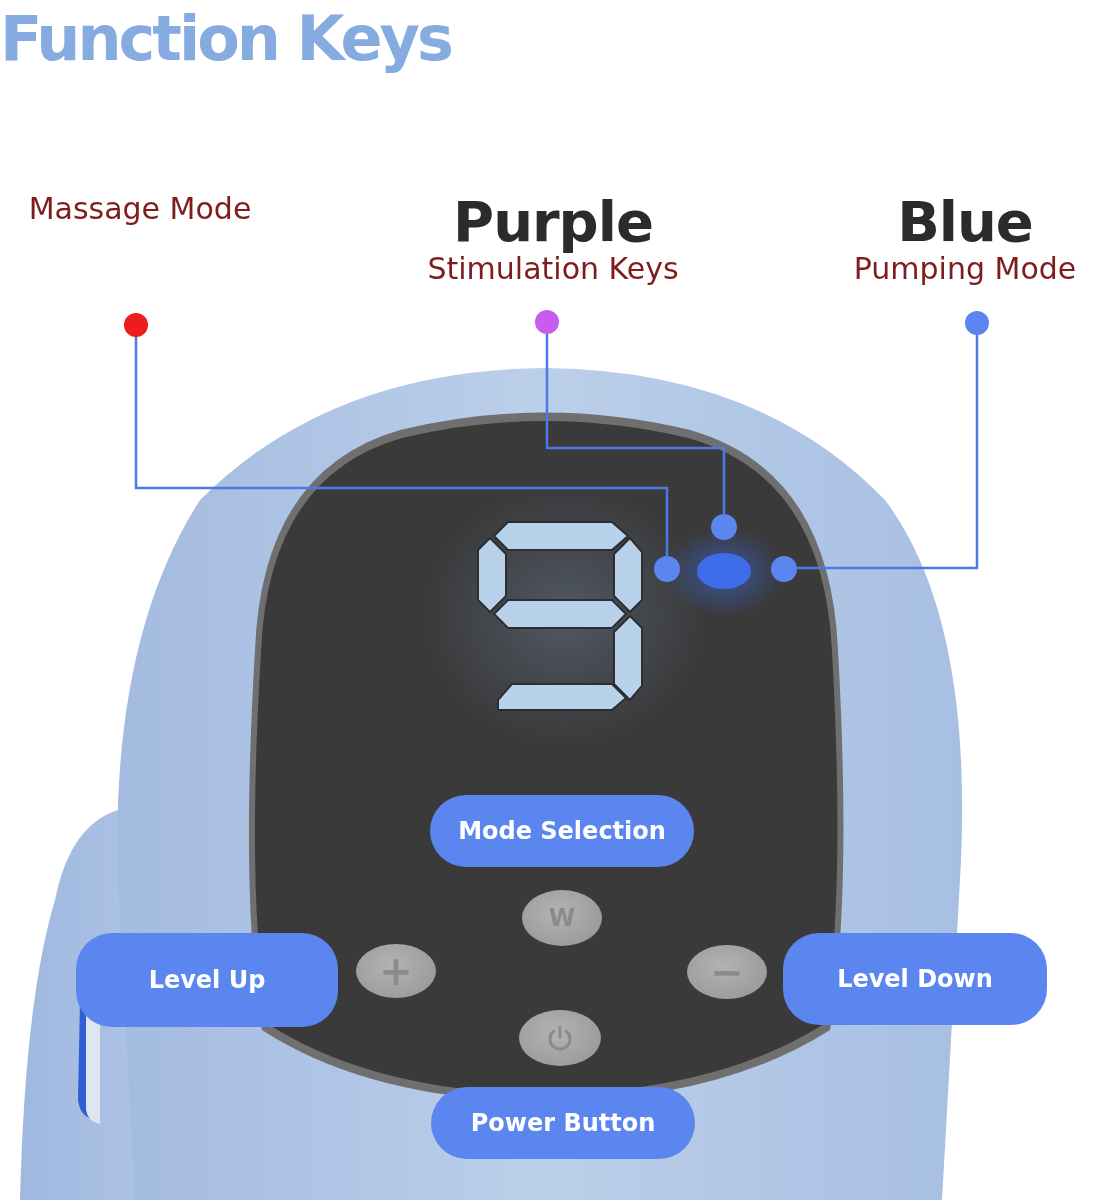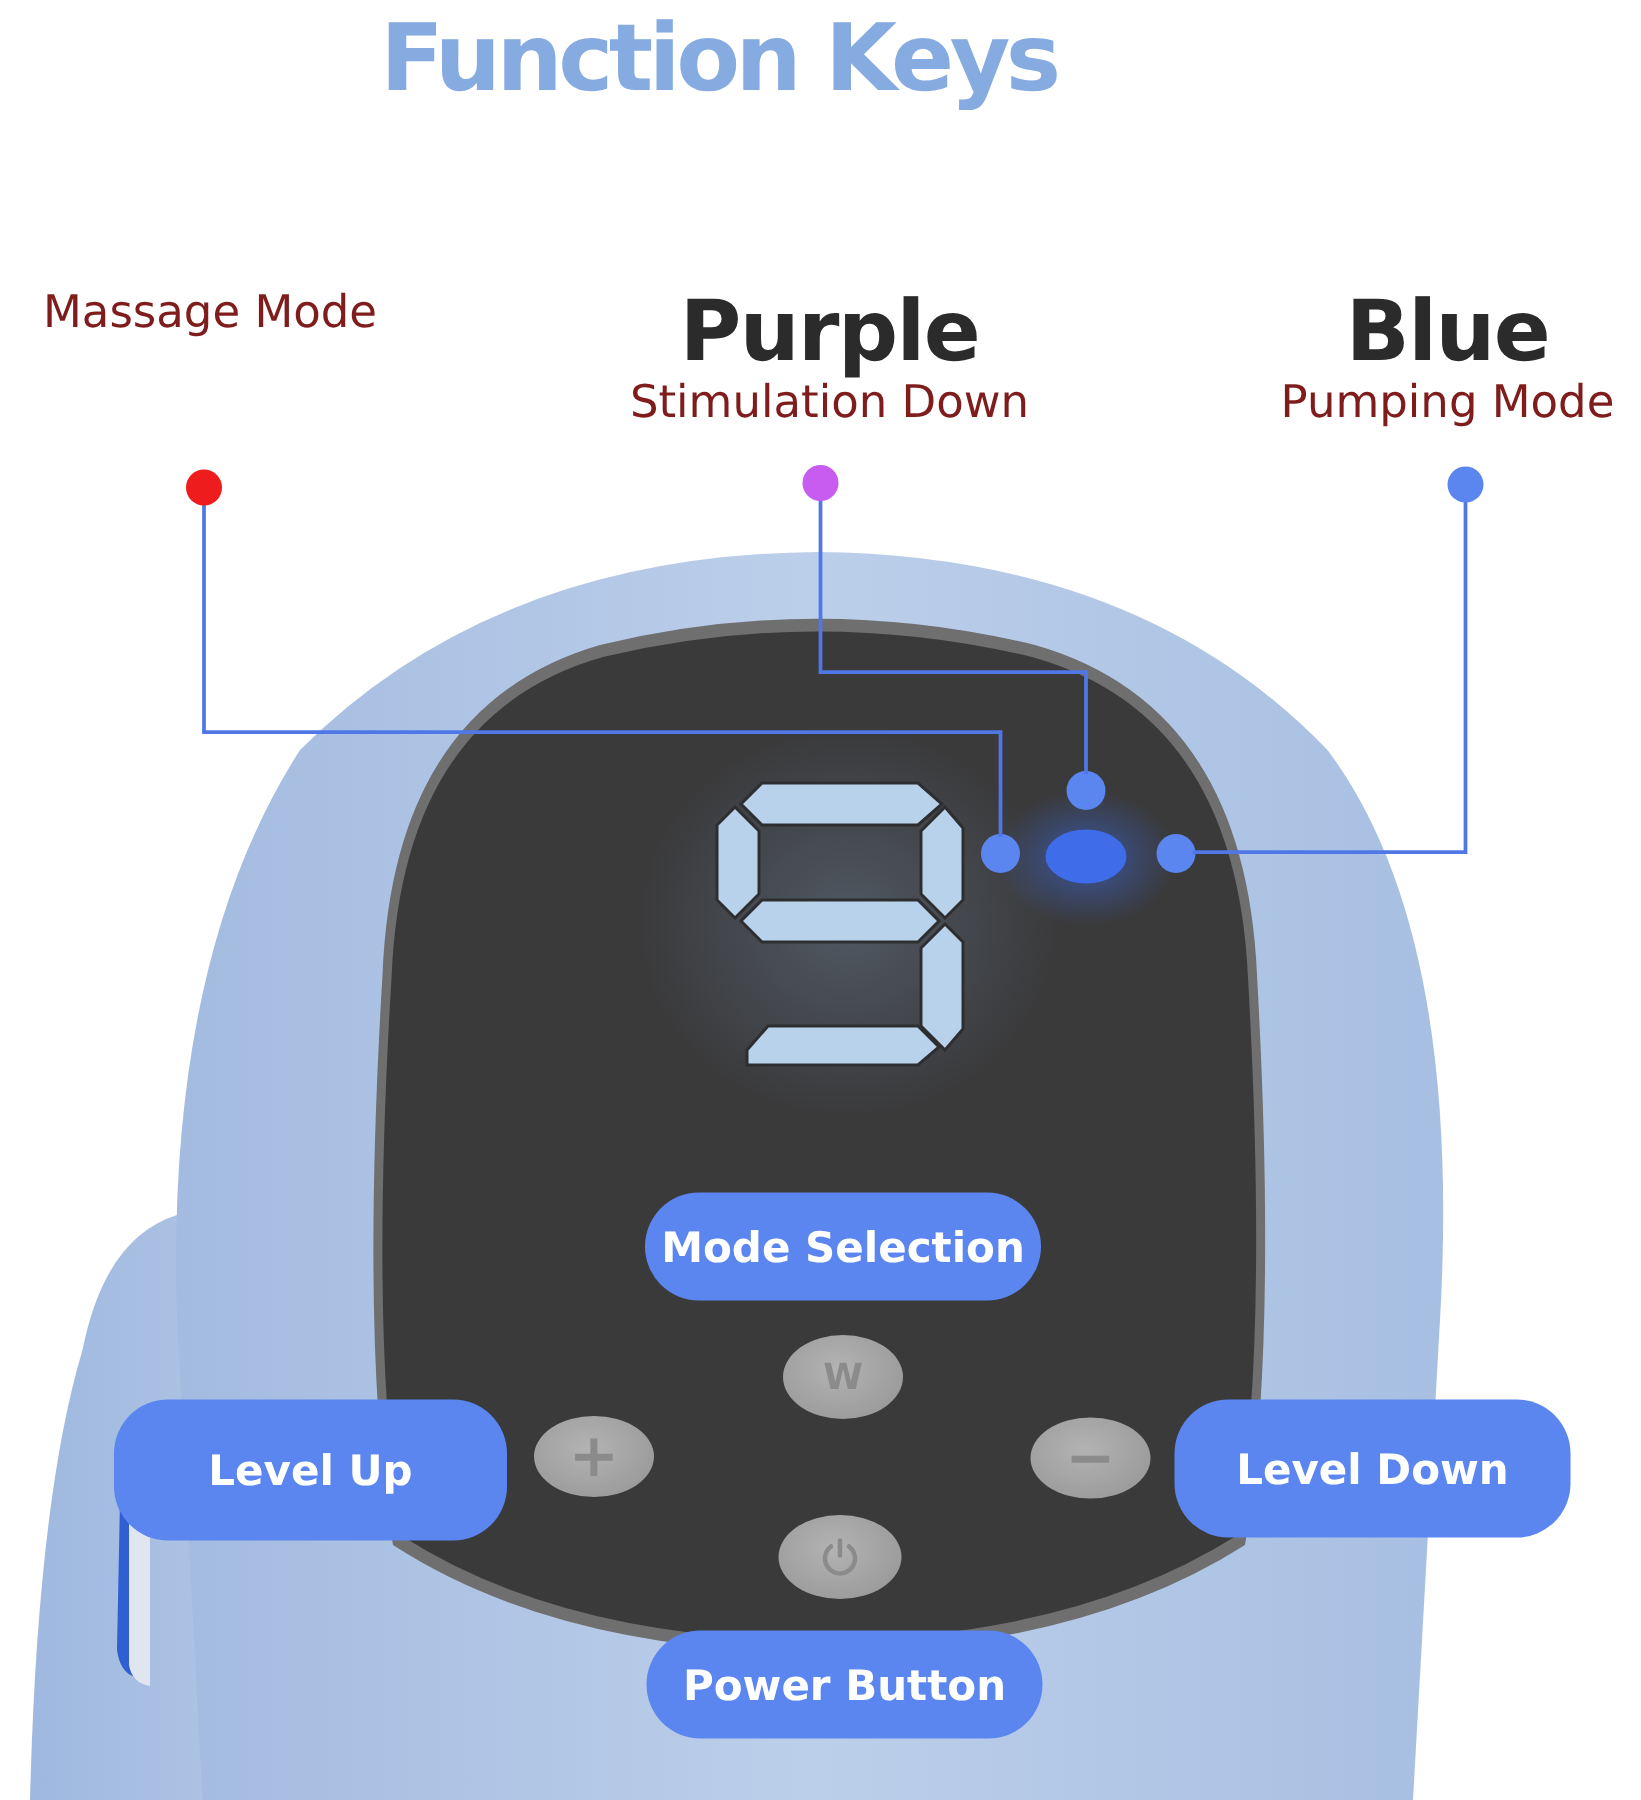--- a/index.html
+++ b/index.html
@@ -1,34 +1,34 @@
 <!DOCTYPE html>
 <html><head>
 <meta charset="utf-8">
 <style>
   html, body { margin: 0; padding: 0; background: #ffffff; }
   body { width: 1094px; height: 1200px; position: relative; overflow: hidden; font-family: "DejaVu Sans", sans-serif; }
   .abs { position: absolute; }
   .title {
-    left: 0; width: 958px; top: 2px; text-align: center;
+    left: 0; width: 958px; top: 2px; text-align: left;
     font-family: "DejaVu Sans", sans-serif; font-weight: bold;
     font-size: 62px; letter-spacing: -3px; color: #86abe0;
   }
   .mode-head {
     text-align: center; font-weight: bold; color: #2b2b2b;
     font-size: 56px; letter-spacing: -1px; line-height: 60px;
   }
   .mode-sub {
     text-align: center; color: #7f1d1d; font-size: 30px; line-height: 34px; white-space: nowrap;
   }
   .device { left: 0; top: 0; width: 1094px; height: 1200px; }
   .pill {
     background: #5b86ef; color: #ffffff; font-weight: bold;
     border-radius: 36px; display: flex; align-items: center; justify-content: center;
-    font-size: 28px; white-space: nowrap; cursor: pointer;
+    font-size: 24px; white-space: nowrap; cursor: pointer;
   }
   .key {
     border-radius: 50%;
     background: radial-gradient(ellipse at 45% 40%, #b3b3b3 0%, #9d9d9d 70%, #8a8a8a 100%);
     display: flex; align-items: center; justify-content: center;
     color: #8b8b8b; font-weight: bold; cursor: pointer;
   }
 </style>
 </head>
 <body>
@@ -102,21 +102,21 @@
   <circle cx="136" cy="325" r="12" fill="#ee1c1c"></circle>
   <circle cx="547" cy="322" r="12" fill="#c85cf0"></circle>
   <circle cx="977" cy="323" r="12" fill="#5b86ef"></circle>
 </svg>
 
 <div class="abs" style="left:0; top:192px; width:280px;">
   <div class="mode-sub">Massage Mode</div>
 </div>
 <div class="abs" style="left:393px; top:192px; width:320px;">
   <div class="mode-head">Purple</div>
-  <div class="mode-sub">Stimulation Down</div>
+  <div class="mode-sub">Stimulation Keys</div>
 </div>
 <div class="abs" style="left:830px; top:192px; width:270px;">
   <div class="mode-head">Blue</div>
   <div class="mode-sub">Pumping Mode</div>
 </div>
 
 <div class="abs pill" style="left:430px; top:795px; width:264px; height:72px;">Mode Selection</div>
 
 <div class="abs key" style="left:522px; top:890px; width:80px; height:56px; font-size:24px;">
   <span>W</span>

